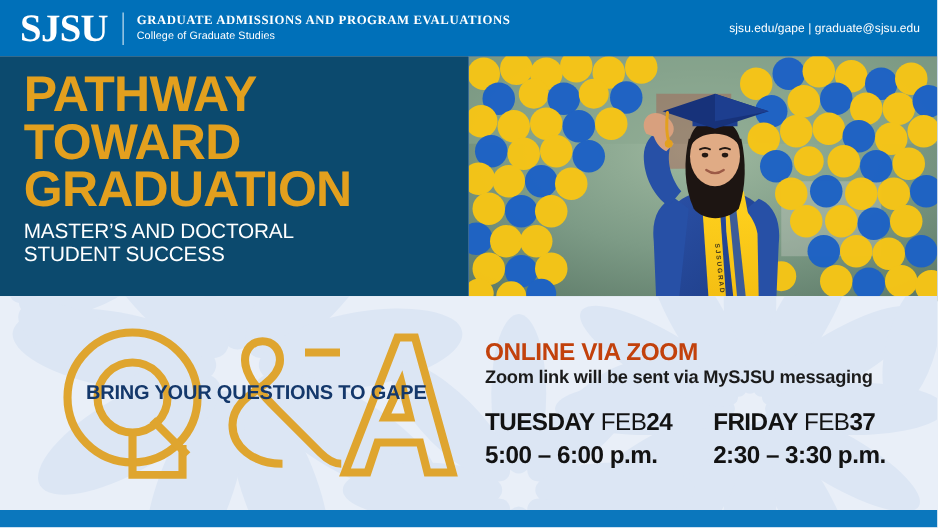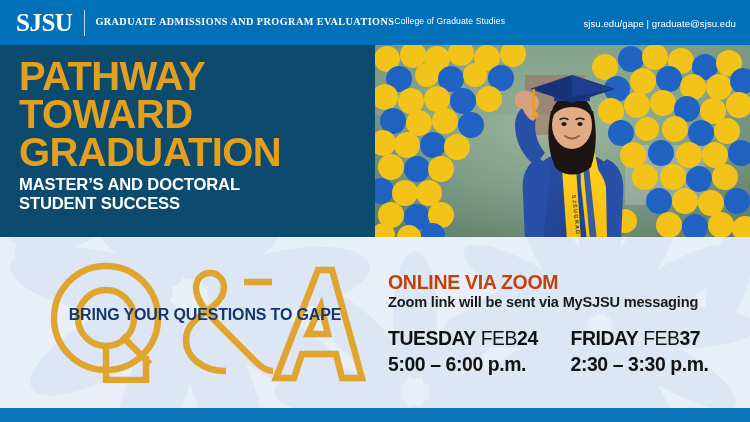--- a/index.html
+++ b/index.html
@@ -13,27 +13,27 @@
 
   
   .header{
     position:absolute;left:0;top:0;width:750px;height:45px;
     background:#0070B9;
     display:flex;align-items:center;
   }
   .logo-wrap{display:flex;align-items:center;padding-left:16px;}
   .sjsu-logo{
     color:#fff;font-family:"Liberation Serif", serif;
-    font-size:25px;font-weight:700;letter-spacing:-0.5px;line-height:1;
+    font-size:31px;font-weight:700;letter-spacing:-0.5px;line-height:1;
   }
   .logo-div{
     width:1px;height:26px;background:rgba(255,255,255,.75);
     margin:0 10px 0 12px;
   }
-  .hdr-titles{display:flex;flex-direction:row;justify-content:flex-end;}
+  .hdr-titles{display:flex;flex-direction:column;justify-content:flex-end;}
   .hdr-l1{
     color:#fff;font-family:"Liberation Serif", serif;
     font-size:10.2px;font-weight:700;letter-spacing:.45px;line-height:1.25;
   }
   .hdr-l2{
     color:#fff;font-family:"Liberation Sans", sans-serif;
     font-size:8.6px;font-weight:400;letter-spacing:.1px;line-height:1.3;
   }
   .hdr-right{
     position:absolute;right:14px;top:50%;transform:translateY(-50%);
@@ -53,21 +53,21 @@
     font-weight:700;
     font-size:40px;
     line-height:0.955;
     letter-spacing:-0.6px;
     text-transform:uppercase;
     font-family:"Liberation Sans", sans-serif;
   }
   .headline span{display:block;white-space:nowrap;}
   .subhead{
     position:absolute;left:19px;top:131px;
-    color:#ffffff;font-weight:700;font-size:16.6px;
+    color:#ffffff;font-weight:400;font-size:16.6px;
     line-height:1.13;letter-spacing:-0.15px;text-transform:uppercase;
   }
   .subhead span{display:block;white-space:nowrap;}
 
   
   .photo{
     position:absolute;left:375px;top:45px;width:375px;height:196px;
     overflow:hidden;background:#1b4fa0;
   }
   .photo svg{display:block;width:375px;height:196px;}

